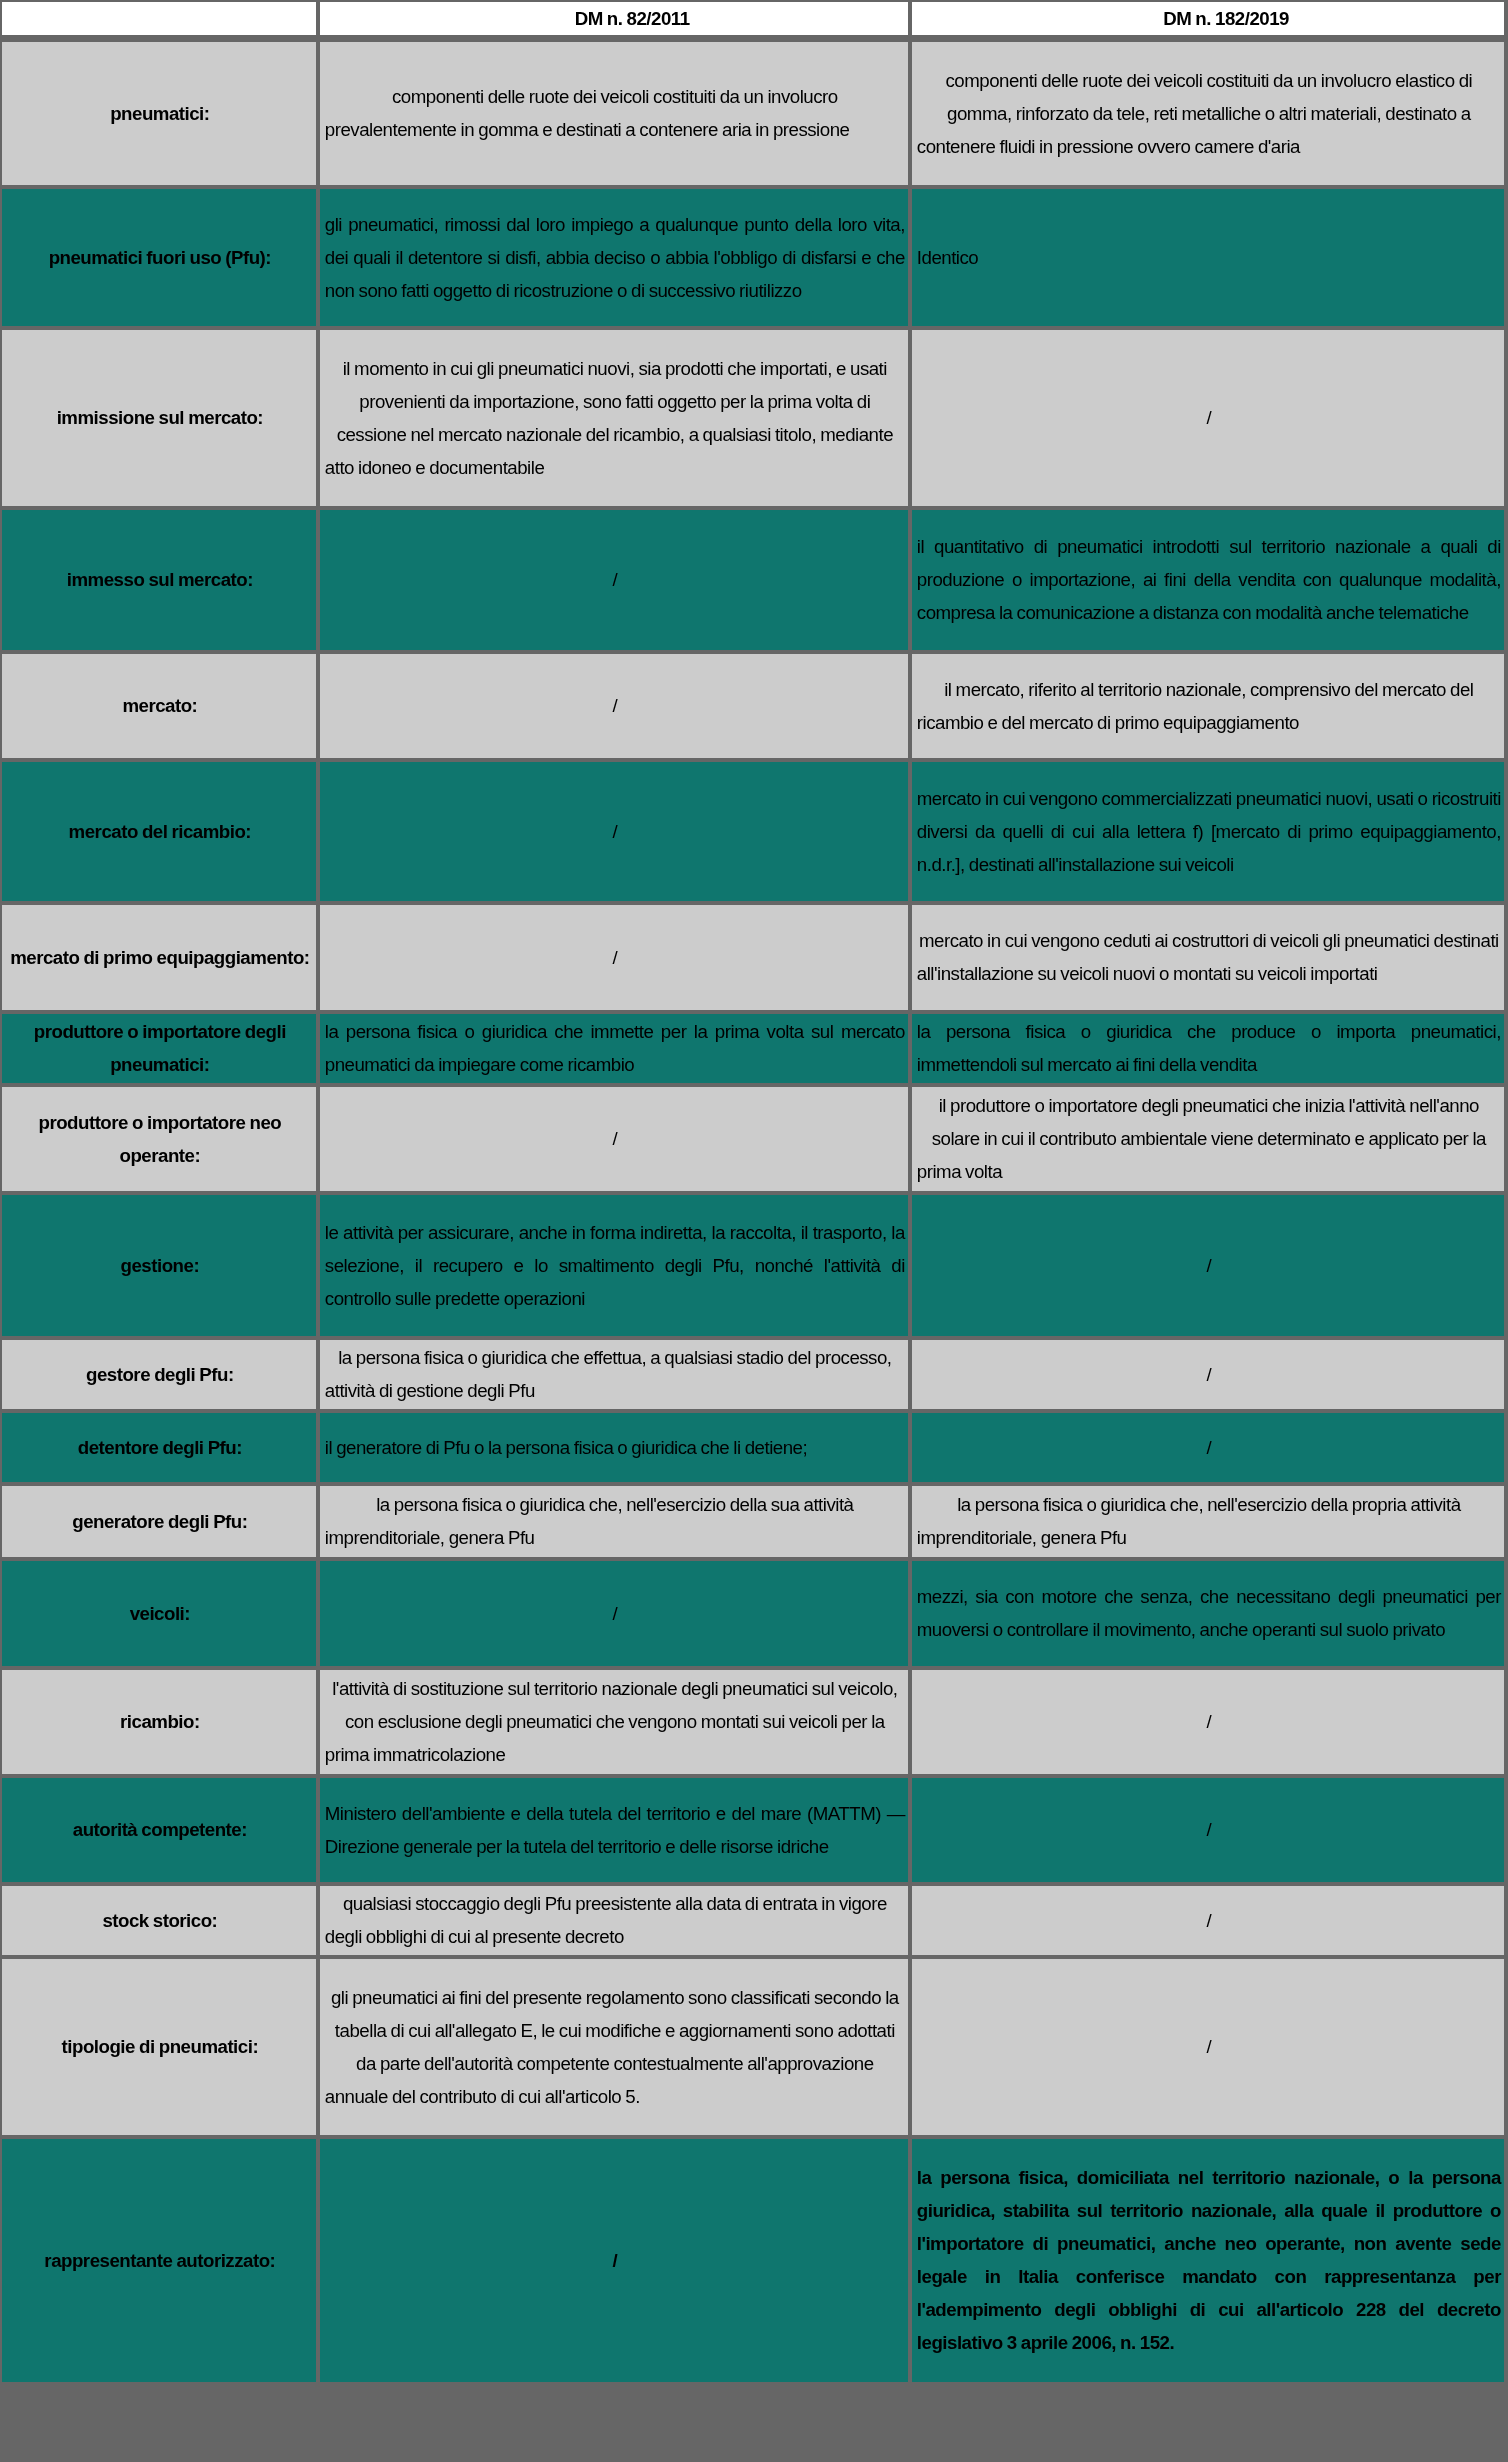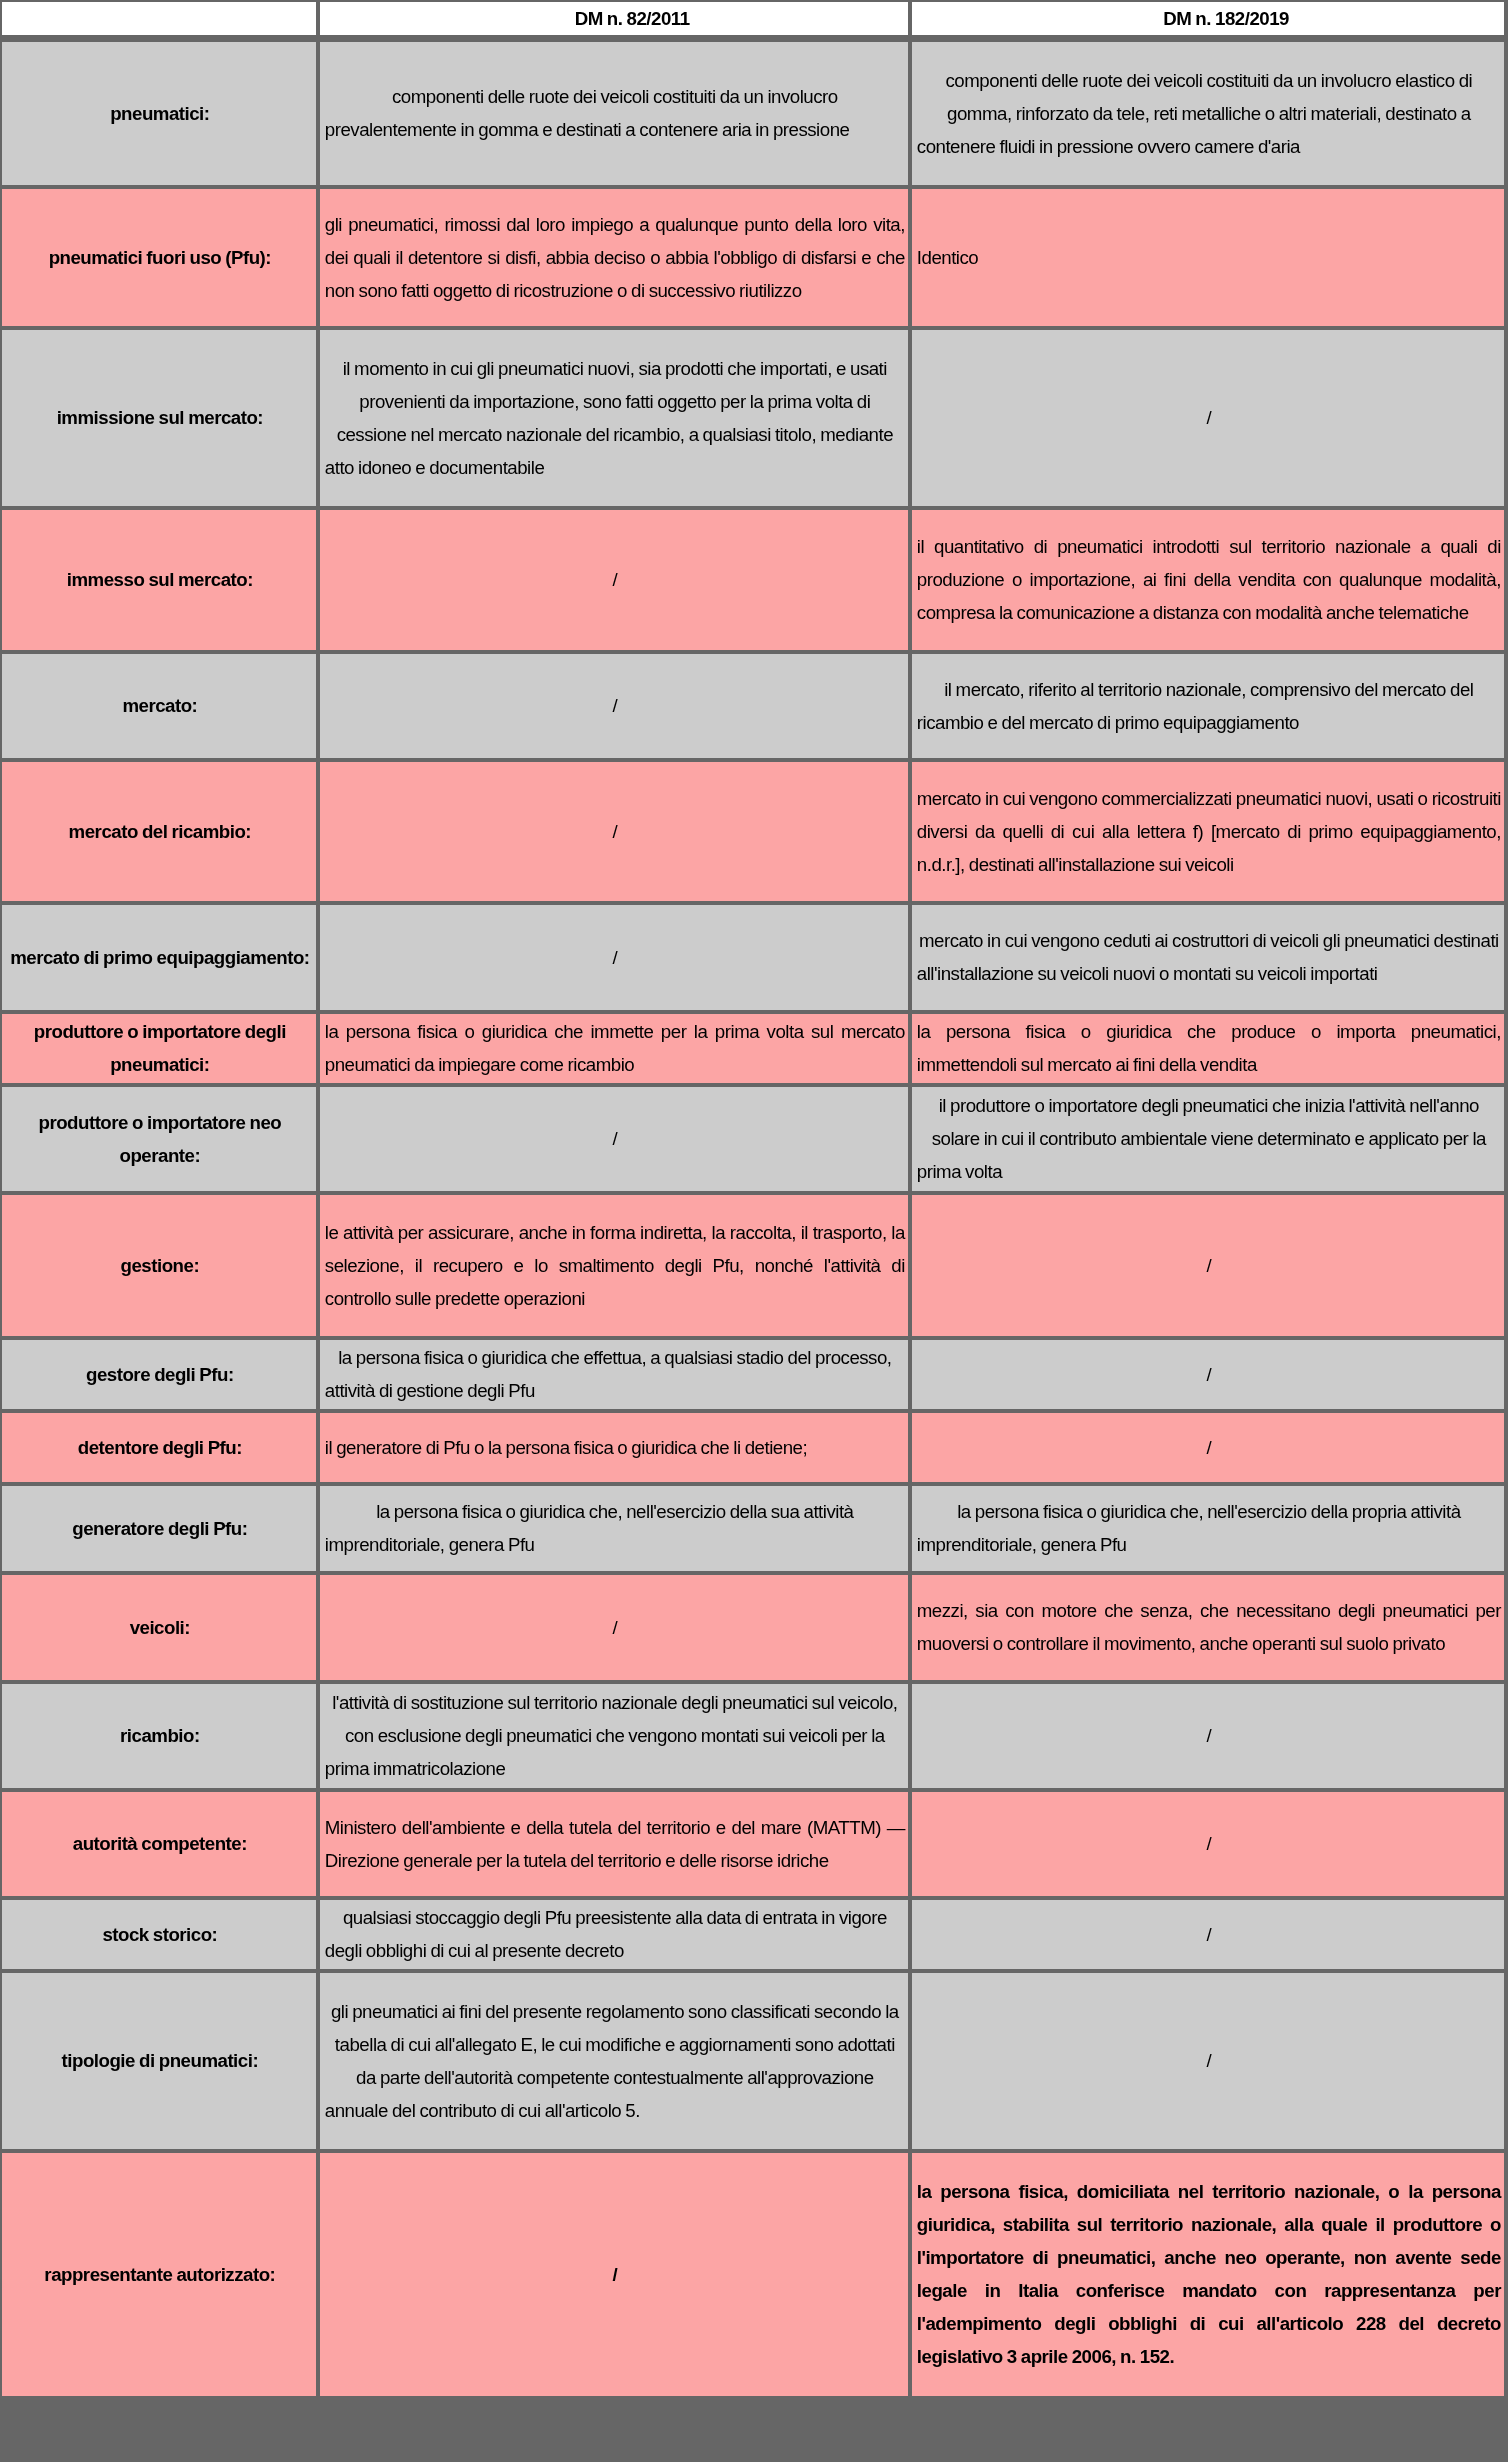--- a/index.html
+++ b/index.html
@@ -35,21 +35,21 @@
   col.c1 { width: 318px; }
   col.c2 { width: 592px; }
   col.c3 { width: 592px; }
   th { font-weight: bold; text-align: center; background: #ffffff; }
   tr.head th { border-bottom-width: 7.4px; padding-left: 39px; }
   td.label { font-weight: bold; text-align: center; padding: 0 5.7px; }
   td.body { text-align: justify; text-align-last: left; }
   td.slash { text-align: center; }
   td.left { text-align: left; }
   tr.g td { background: #cccccc; text-align: center; }
-  tr.w td { background: #fca5a5; }
+  tr.w td { background: #0f766e; }
   tr.last td { border-bottom: none; font-weight: bold; }
 </style>
 </head>
 <body>
 
 <div class="sheet">
   <table class="cmp">
     <colgroup>
         <col class="c1">
         <col class="c2">
@@ -114,21 +114,21 @@
     <tr class="g" style="height:73px">
       <td class="label">gestore degli Pfu:</td>
       <td class="body">la persona fisica o giuridica che effettua, a qualsiasi stadio del processo, attività di gestione degli Pfu</td>
       <td class="slash">/</td>
     </tr>
     <tr class="w" style="height:73px">
       <td class="label">detentore degli Pfu:</td>
       <td class="left">il generatore di Pfu o la persona fisica o giuridica che li detiene;</td>
       <td class="slash">/</td>
     </tr>
-    <tr class="g" style="height:89px">
+    <tr class="g" style="height:75px">
       <td class="label">generatore degli Pfu:</td>
       <td class="body">la persona fisica o giuridica che, nell'esercizio della sua attività imprenditoriale, genera Pfu</td>
       <td class="body">la persona fisica o giuridica che, nell'esercizio della propria attività imprenditoriale, genera Pfu</td>
     </tr>
     <tr class="w" style="height:109px">
       <td class="label">veicoli:</td>
       <td class="slash">/</td>
       <td class="body">mezzi, sia con motore che senza, che necessitano degli pneumatici per muoversi o controllare il movimento, anche operanti sul suolo privato</td>
     </tr>
     <tr class="g" style="height:108px">

